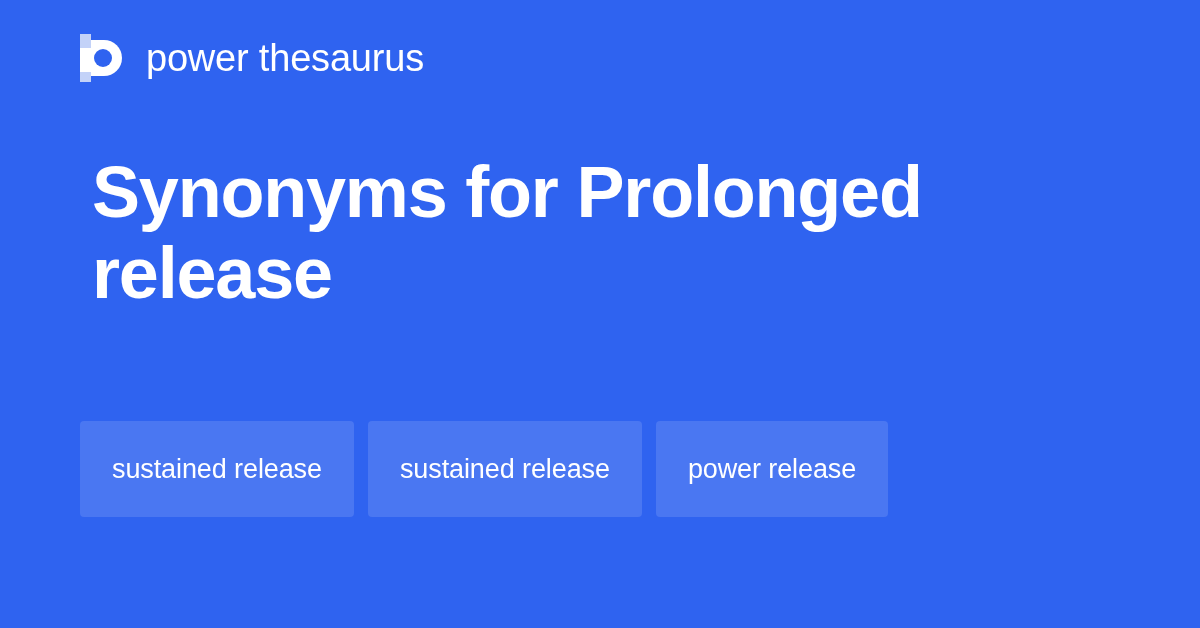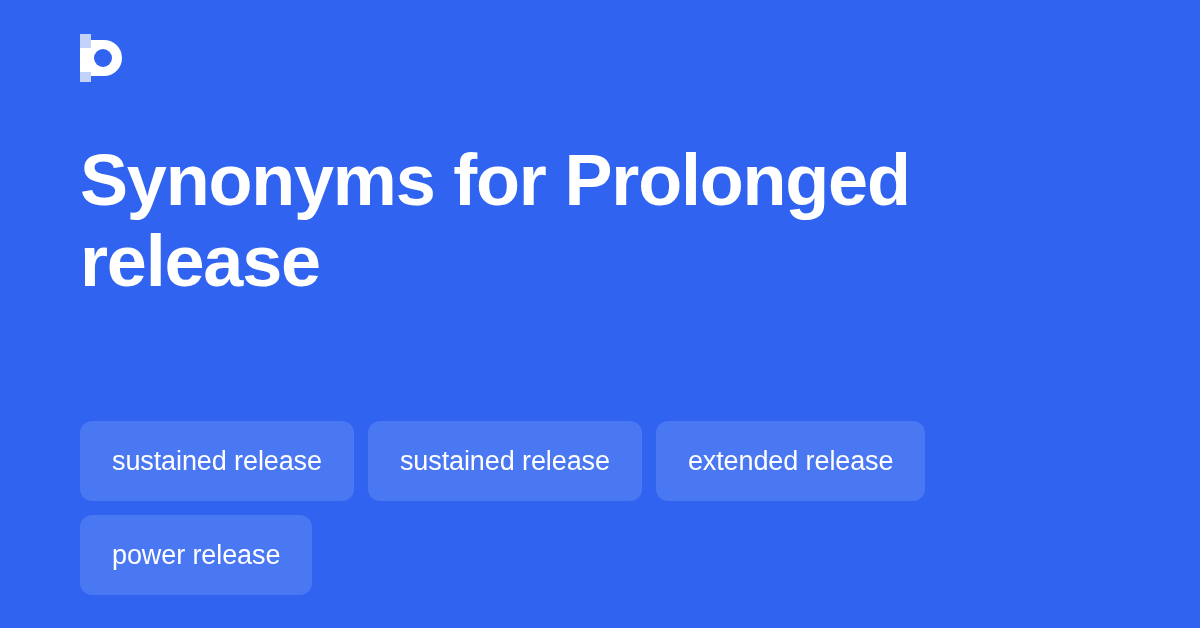--- a/index.html
+++ b/index.html
@@ -58,48 +58,48 @@
   .headline {
     position: absolute;
     left: 80px;
     top: 140px;
     width: 1010px;
     color: #ffffff;
     font-size: 72px;
     font-weight: 700;
     line-height: 1.12;
     letter-spacing: -1.2px;
-    margin: 0;
+    margin: 12px;
   }
 
   
   .chips {
     position: absolute;
     left: 80px;
     top: 421px;
     width: 1040px;
     display: flex;
     flex-wrap: wrap;
     gap: 14px 14px;
     align-content: flex-start;
   }
 
   .chip {
     background: #4a77f2;
     color: #ffffff;
     font-size: 27px;
     line-height: 1;
     font-weight: 400;
-    height: 80px;
+    height: 96px;
     box-sizing: border-box;
     display: flex;
     align-items: center;
     justify-content: center;
     padding: 0 32px;
-    border-radius: 12px;
+    border-radius: 4px;
     white-space: nowrap;
     letter-spacing: -0.1px;
   }
 </style>
 </head>
 <body>
 
 <div class="card">
 
   <div class="brand">
@@ -109,24 +109,24 @@
         <rect x="0" y="0" width="11" height="14" fill="#c3d2f8"></rect>
 
         <rect x="0" y="14" width="11" height="34" fill="#ffffff"></rect>
 
         <rect x="0" y="38" width="11" height="10" fill="#c3d2f8"></rect>
 
         <path d="M11 6 h13 a18 18 0 0 1 0 36 h-13 z" fill="#ffffff"></path>
         <circle cx="23" cy="24" r="9" fill="#2f63f0"></circle>
       </svg>
     </span>
+    <span class="brand-name">power thesaurus</span>
   </div>
 
   <h1 class="headline">Synonyms for Prolonged release</h1>
 
   <div class="chips">
     <div class="chip">sustained release</div>
     <div class="chip">sustained release</div>
-    <div class="chip">extended release</div>
     <div class="chip">power release</div>
   </div>
 
 </div>
 
 </body></html>

